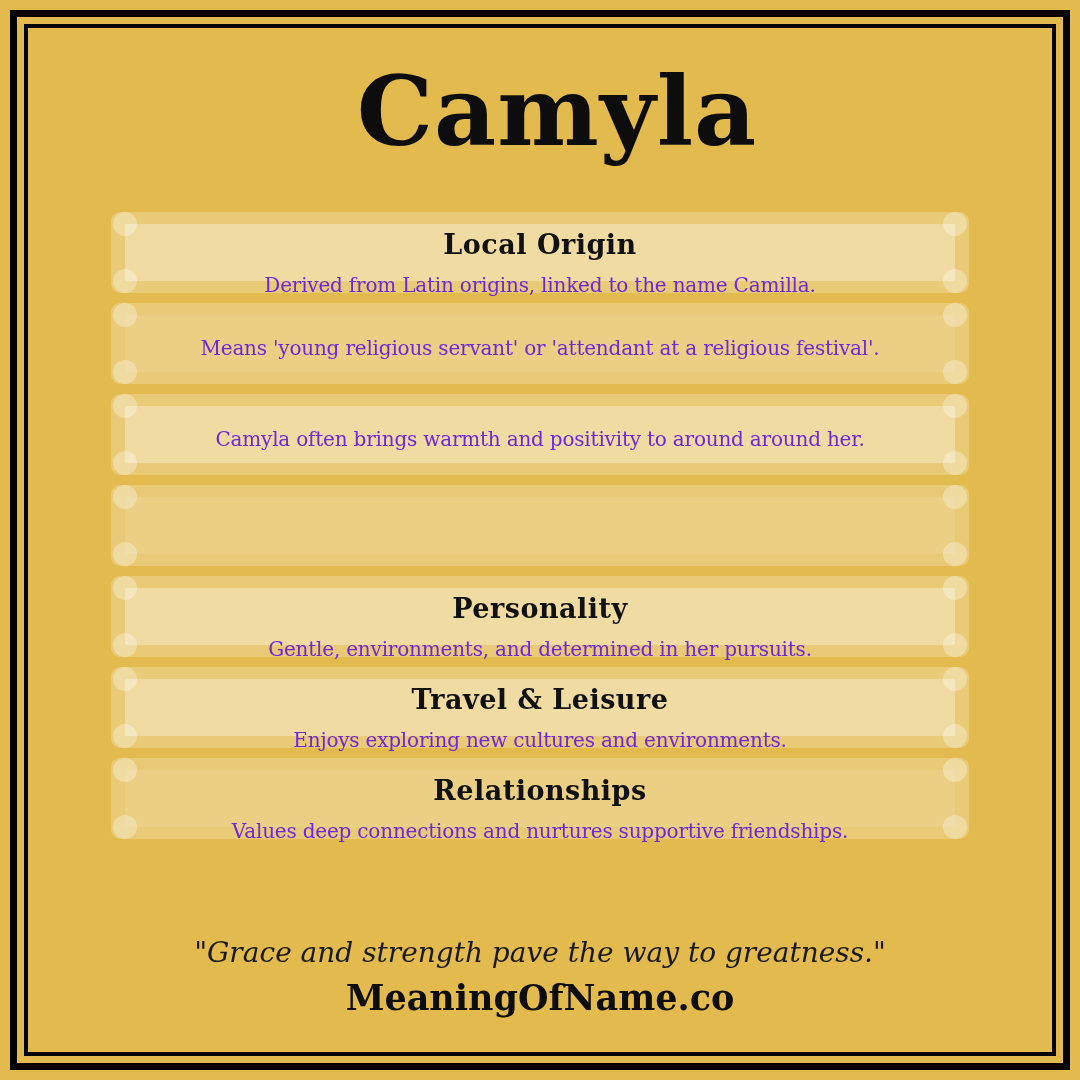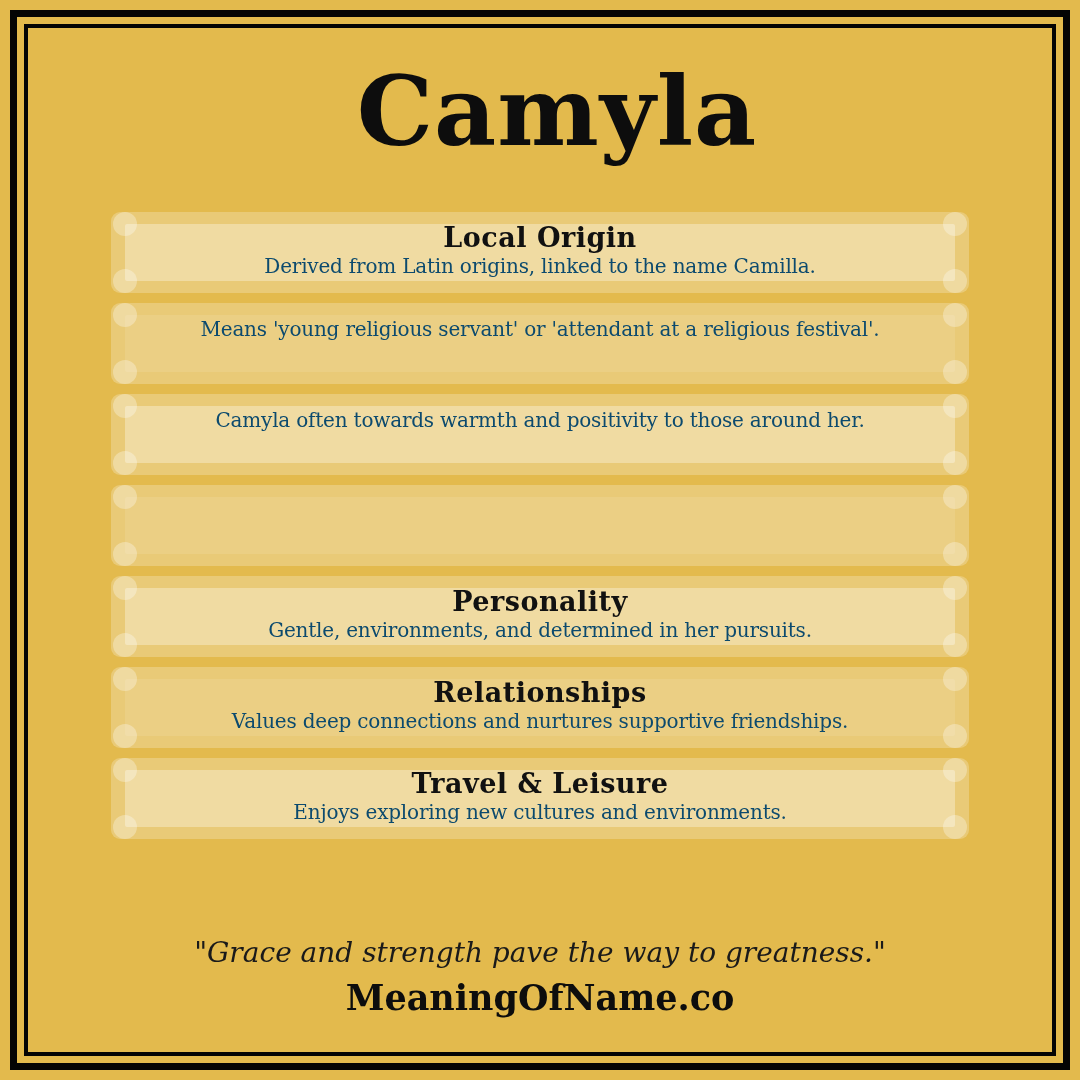--- a/index.html
+++ b/index.html
@@ -72,36 +72,36 @@
     border-radius: 50%;
     background: rgba(255, 255, 255, 0.30);
   }
   .dot.tl { left: 2px;  top: 0; }
   .dot.tr { right: 2px; top: 0; }
   .dot.bl { left: 2px;  bottom: 0; }
   .dot.br { right: 2px; bottom: 0; }
   .card-content {
     position: relative;
     text-align: center;
-    padding-top: 12px;
+    padding-top: 19px;
   }
   .card-content h2 {
     margin: 0;
     font-size: 27px;
     line-height: 28px;
     font-weight: 700;
     letter-spacing: 0.5px;
     color: #111;
   }
   .card-content p {
-    margin: 4px;
+    margin: 16px;
     font-size: 20px;
     line-height: 20px;
     letter-spacing: -0.2px;
-    color: #0c4a6e;
+    color: #6d28d9;
   }
   .quote {
     position: absolute;
     top: 936px;
     left: 0;
     width: 100%;
     text-align: center;
     font-style: italic;
     font-size: 28px;
     line-height: 34px;
@@ -151,21 +151,21 @@
     </div>
   </div>
 
   <div class="card">
     <div class="inner"></div>
     <div class="dot tl"></div>
     <div class="dot tr"></div>
     <div class="dot bl"></div>
     <div class="dot br"></div>
     <div class="card-content">
-      <p>Camyla often towards warmth and positivity to those around her.</p>
+      <p>Camyla often brings warmth and positivity to around around her.</p>
     </div>
   </div>
 
   <div class="card dim">
     <div class="inner"></div>
     <div class="dot tl"></div>
     <div class="dot tr"></div>
     <div class="dot bl"></div>
     <div class="dot br"></div>
   </div>
@@ -175,39 +175,39 @@
     <div class="dot tl"></div>
     <div class="dot tr"></div>
     <div class="dot bl"></div>
     <div class="dot br"></div>
     <div class="card-content">
       <h2>Personality</h2>
       <p>Gentle, environments, and determined in her pursuits.</p>
     </div>
   </div>
 
+  <div class="card">
+    <div class="inner"></div>
+    <div class="dot tl"></div>
+    <div class="dot tr"></div>
+    <div class="dot bl"></div>
+    <div class="dot br"></div>
+    <div class="card-content">
+      <h2>Travel &amp; Leisure</h2>
+      <p>Enjoys exploring new cultures and environments.</p>
+    </div>
+  </div>
+
   <div class="card dim">
     <div class="inner"></div>
     <div class="dot tl"></div>
     <div class="dot tr"></div>
     <div class="dot bl"></div>
     <div class="dot br"></div>
     <div class="card-content">
       <h2>Relationships</h2>
       <p>Values deep connections and nurtures supportive friendships.</p>
     </div>
   </div>
-
-  <div class="card">
-    <div class="inner"></div>
-    <div class="dot tl"></div>
-    <div class="dot tr"></div>
-    <div class="dot bl"></div>
-    <div class="dot br"></div>
-    <div class="card-content">
-      <h2>Travel &amp; Leisure</h2>
-      <p>Enjoys exploring new cultures and environments.</p>
-    </div>
-  </div>
 </div>
 
 <div class="quote">"Grace and strength pave the way to greatness."</div>
 <div class="site">MeaningOfName.co</div>
 
 </body></html>

